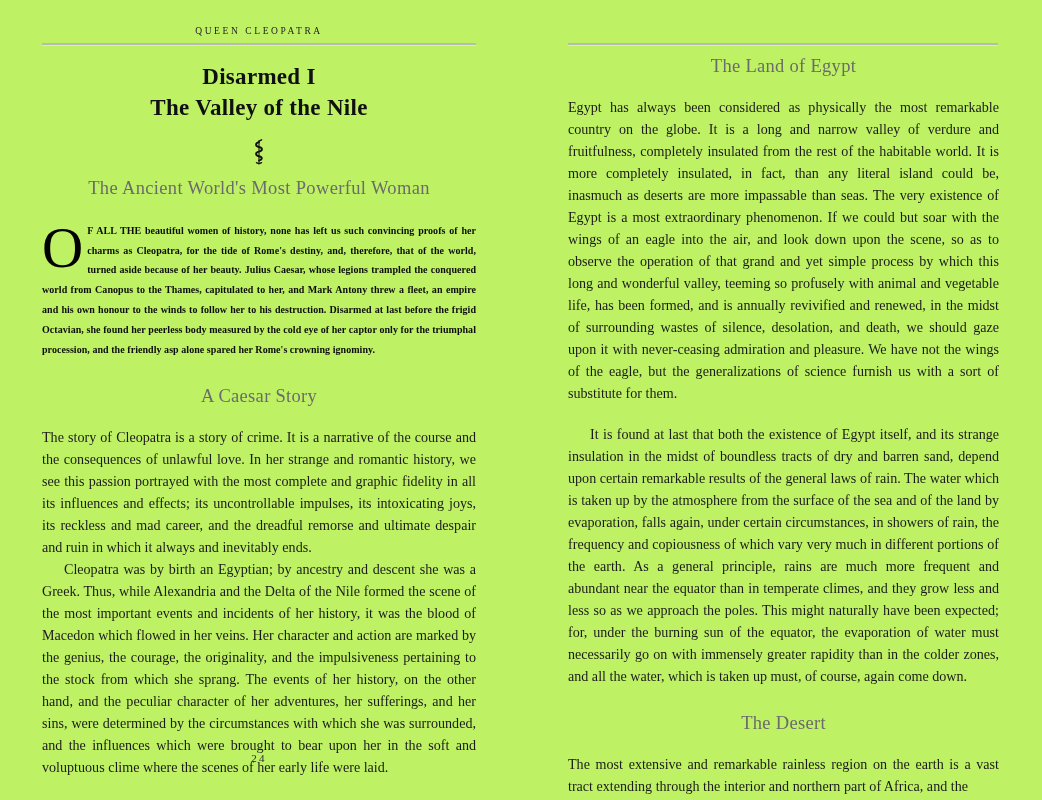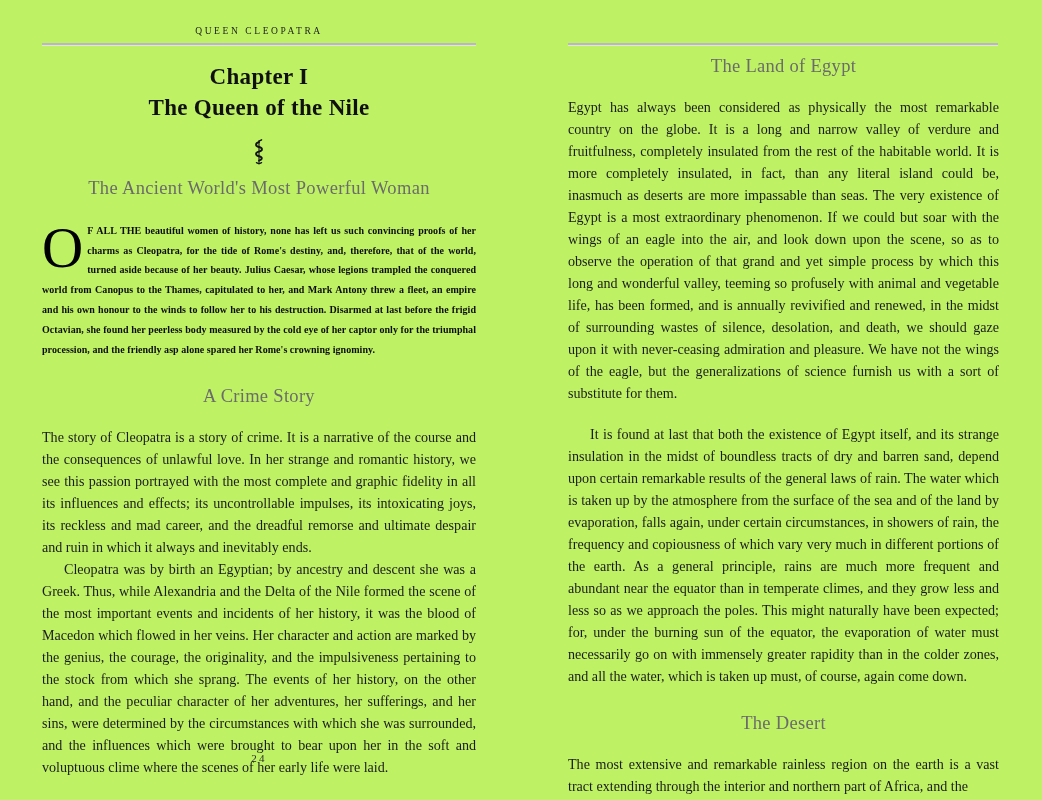--- a/index.html
+++ b/index.html
@@ -154,38 +154,38 @@
 <div class="spread">
 
   <div class="page page-left">
 
     <div class="running-head">Queen Cleopatra</div>
     <div class="head-rule"></div>
 
     <div class="column">
 
       <h1 class="chapter-title">
-        <span>Chapter I</span>
-        <span class="line2">The Queen of the Nile</span>
+        <span>Disarmed I</span>
+        <span class="line2">The Valley of the Nile</span>
       </h1>
 
       <div class="ornament">
         <svg width="16" height="26" viewBox="0 0 16 26">
           <path d="M8 1.5 L8 24.5" stroke="#111" stroke-width="1.1" fill="none"></path>
           <path d="M8 3.2 C4 4.2 4.2 7.2 8 8 C11.8 8.8 12 11.8 8 12.6 C4 13.4 4.2 16.4 8 17.2 C11.8 18 11.6 20.6 8 21.6" stroke="#111" stroke-width="1.9" fill="none" stroke-linecap="round"></path>
           <path d="M8 2.2 L10.6 0.8" stroke="#111" stroke-width="1.4" fill="none" stroke-linecap="round"></path>
           <path d="M5.4 23.6 L8 24.8 L10.6 23.6" stroke="#111" stroke-width="1.2" fill="none" stroke-linecap="round"></path>
         </svg>
       </div>
 
       <h2 class="subtitle">The Ancient World's Most Powerful Woman</h2>
 
       <p class="opening">OF ALL THE beautiful women of history, none has left us such convincing proofs of her charms as Cleopatra, for the tide of Rome's destiny, and, therefore, that of the world, turned aside because of her beauty. Julius Caesar, whose legions trampled the conquered world from Canopus to the Thames, capitulated to her, and Mark Antony threw a fleet, an empire and his own honour to the winds to follow her to his destruction. Disarmed at last before the frigid Octavian, she found her peerless body measured by the cold eye of her captor only for the triumphal procession, and the friendly asp alone spared her Rome's crowning ignominy.</p>
 
-      <h3 class="section-heading">A Crime Story</h3>
+      <h3 class="section-heading">A Caesar Story</h3>
 
       <p class="body after-heading">The story of Cleopatra is a story of crime. It is a narrative of the course and the consequences of unlawful love. In her strange and romantic history, we see this passion portrayed with the most complete and graphic fidelity in all its influences and effects; its uncontrollable impulses, its intoxicating joys, its reckless and mad career, and the dreadful remorse and ultimate despair and ruin in which it always and inevitably ends.</p>
 
       <p class="body">Cleopatra was by birth an Egyptian; by ancestry and descent she was a Greek. Thus, while Alexandria and the Delta of the Nile formed the scene of the most important events and incidents of her history, it was the blood of Macedon which flowed in her veins. Her character and action are marked by the genius, the courage, the originality, and the impulsiveness pertaining to the stock from which she sprang. The events of her history, on the other hand, and the peculiar character of her adventures, her sufferings, and her sins, were determined by the circumstances with which she was surrounded, and the influences which were brought to bear upon her in the soft and voluptuous clime where the scenes of her early life were laid.</p>
 
     </div>
 
     <div class="folio">24</div>
   </div>
 

